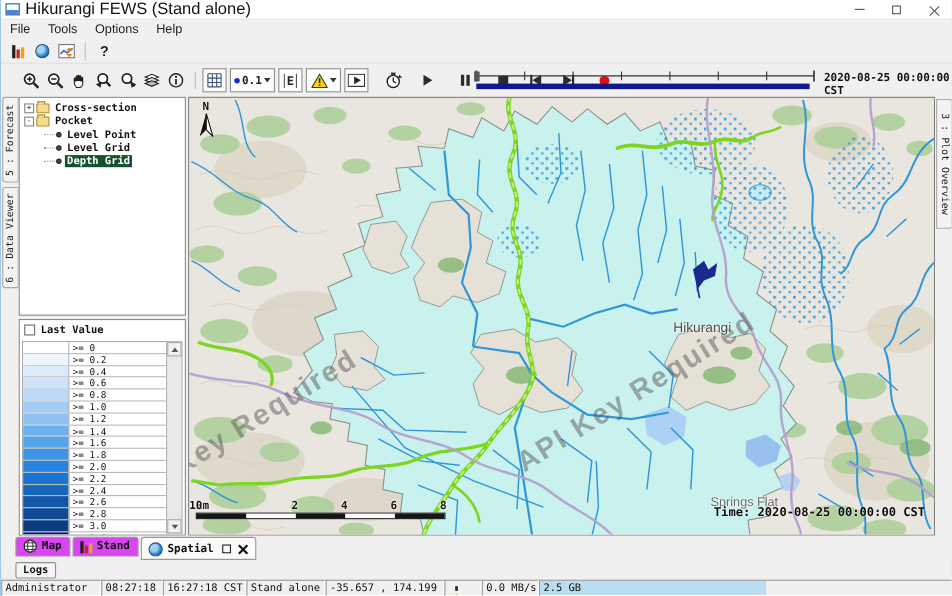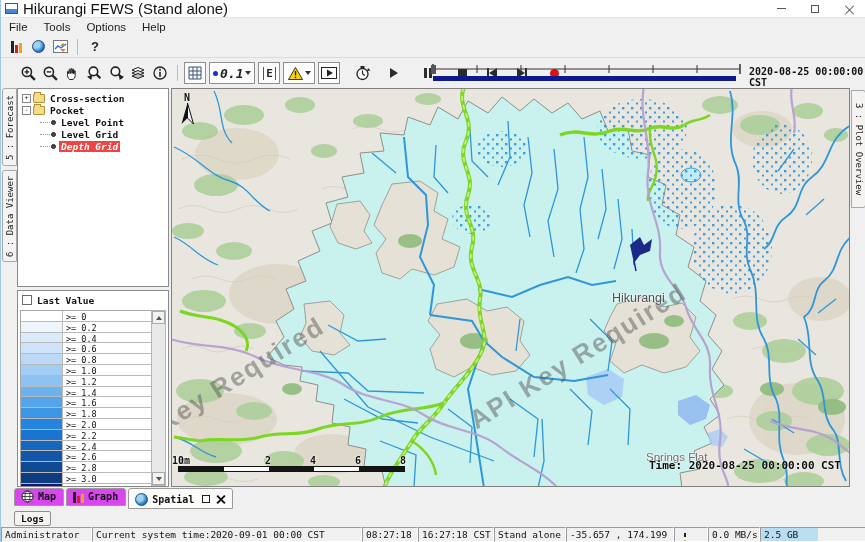--- a/index.html
+++ b/index.html
@@ -51,21 +51,21 @@
   .skip { display:flex; align-items:center; }
   .skip .bar { width:2px; height:10px; background:#2b2b2b; }
   .tri-l { width:0; height:0; border-top:5px solid transparent; border-bottom:5px solid transparent;
            border-right:8px solid #2b2b2b; }
   .tri-r { width:0; height:0; border-top:5px solid transparent; border-bottom:5px solid transparent;
            border-left:8px solid #2b2b2b; }
   .rec-dot { width:9px; height:9px; border-radius:50%; background:#dd1111; }
   .thresh { display:flex; align-items:center; padding:0 3px; height:22px; border:1px solid #8f8f8f;
             background:#fdfdfd; margin-right:3px; }
   .thresh .dot { width:5px; height:5px; border-radius:50%; background:#1630c8; margin-right:2px; }
-  .thresh .val { font-size:13px; font-weight:bold; color:#222; font-family:"DejaVu Sans Mono",monospace;font-style:italic; }
+  .thresh .val { font-size:10px; font-weight:bold; color:#222; font-family:"DejaVu Sans Mono",monospace; }
   #timeline { position:absolute; left:428px; top:4px; }
   #tl-date { position:absolute; left:748px; top:8px; font:bold 10px "DejaVu Sans Mono",monospace; color:#111; }
 
   
   #main { position:absolute; left:0; top:88px; width:865px; height:399px; }
   .vstrip { position:absolute; top:0; width:16px; height:399px; background:#f0f0f0; }
   #left-strip { left:0; } #right-strip { left:849px; }
   .vtab { position:absolute; left:1px; width:15px; background:#f4f3f1; border:1px solid #a8a8a8;
           font:9px "DejaVu Sans Mono",monospace; color:#222; display:flex; align-items:center;
           justify-content:center; }
@@ -80,21 +80,21 @@
   .expander { width:9px; height:9px; border:1px solid #848484; background:#fff; font:7px "DejaVu Sans Mono",monospace;
               display:flex; align-items:center; justify-content:center; margin:0 2px 0 4px; color:#333; }
   .folder { width:12px; height:9px; background:#f6dc8a; border:1px solid #b08f35; border-radius:1px;
             position:relative; margin-right:3px; }
   .folder::before { content:""; position:absolute; left:0; top:-3px; width:5px; height:2px;
                     background:#f6dc8a; border:1px solid #b08f35; border-bottom:none; }
   .tree-child { margin-left:22px; }
   .tlink { width:10px; height:1px; border-top:1px dotted #9a9a9a; margin-right:1px; }
   .bullet { width:5px; height:5px; border-radius:50%; background:#4a4a4a; border:1px solid #222; margin-right:3px; }
   .tree-label { padding:0 2px; }
-  .tree-label.selected { background:#ef4444; color:#fff;font-style:italic; }
+  .tree-label.selected { background:#14532d; color:#fff; }
 
   #legend-panel { position:absolute; left:0; top:202px; width:152px; height:197px; background:#fff;
                   border:1px solid #8a8a8a; overflow:hidden; }
   .lv-row { display:flex; align-items:center; height:18px; padding-left:4px;
             font:bold 9.5px "DejaVu Sans Mono",monospace; color:#111; }
   .checkbox { width:10px; height:10px; border:1px solid #6a6a6a; background:#fff; margin-right:5px; }
   #legend-list { position:absolute; left:2px; top:19px; width:131px; height:176px; overflow:hidden;
                  border-top:1px solid #aaa; border-left:1px solid #aaa; }
   .legend-row { display:flex; height:10.8px; border-bottom:1px solid #b9b9b9; }
   .swatch { width:42px; border-right:1px solid #b9b9b9; }
@@ -703,39 +703,38 @@
       <line x1="2" y1="9.5" x2="11" y2="9.5" stroke="#222" stroke-width=".8"></line>
     </svg>
     <span>Map</span>
   </div>
   <div class="doc-tab">
     <span class="bars">
         <i style="height:11px;background:#222"></i>
         <i style="height:7px;background:#c22"></i>
         <i style="height:9px;background:#e3a81c"></i>
       </span>
-    <span>Graph</span>
+    <span>Stand</span>
   </div>
   <div class="doc-tab active">
     <span style="width:13px;height:13px;border-radius:50%;background:radial-gradient(circle at 35% 35%,#9fd3ef 0 30%,#1d6fbe 70%);border:1px solid #14528e;display:inline-block"></span>
     <span>Spatial</span>
     <span class="mini-max"></span>
     <span class="mini-close"></span>
   </div>
 </div>
 
 <div id="logsrow">
   <div id="logs-btn">
       <span>Logs</span>
     </div>
 </div>
 
 <div id="statusbar">
   <div class="cell" style="width:91px">Administrator</div>
-  <div class="cell" style="width:270px">Current system time:2020-09-01 00:00 CST</div>
   <div class="cell" style="width:56px">08:27:18 GMT</div>
   <div class="cell" style="width:76px">16:27:18 CST</div>
   <div class="cell" style="width:72px">Stand alone</div>
   <div class="cell" style="width:108px">-35.657 , 174.199</div>
   <div class="cell" style="width:34px"><span class="warn-tri"></span></div>
   <div class="cell" style="width:52px">0.0 MB/s</div>
   <div class="cell" style="flex:1; background:linear-gradient(to right,#b9ddf1 0 55%,#f0f0f0 55%)">2.5 GB</div>
 </div>
 
 </body></html>

